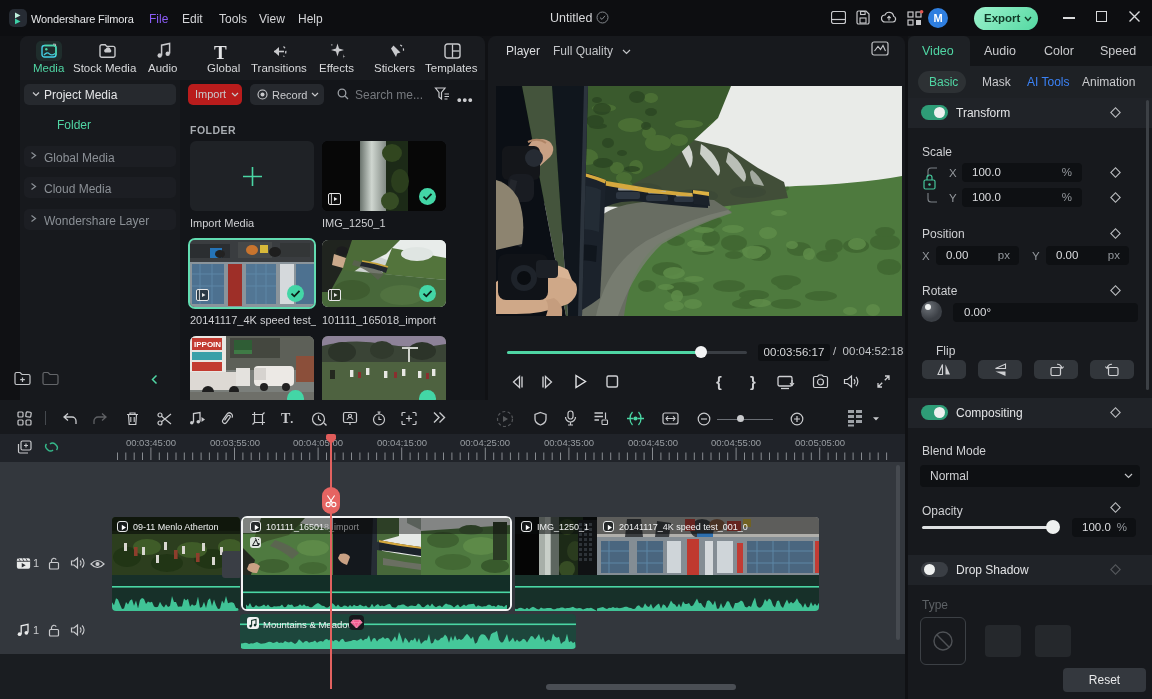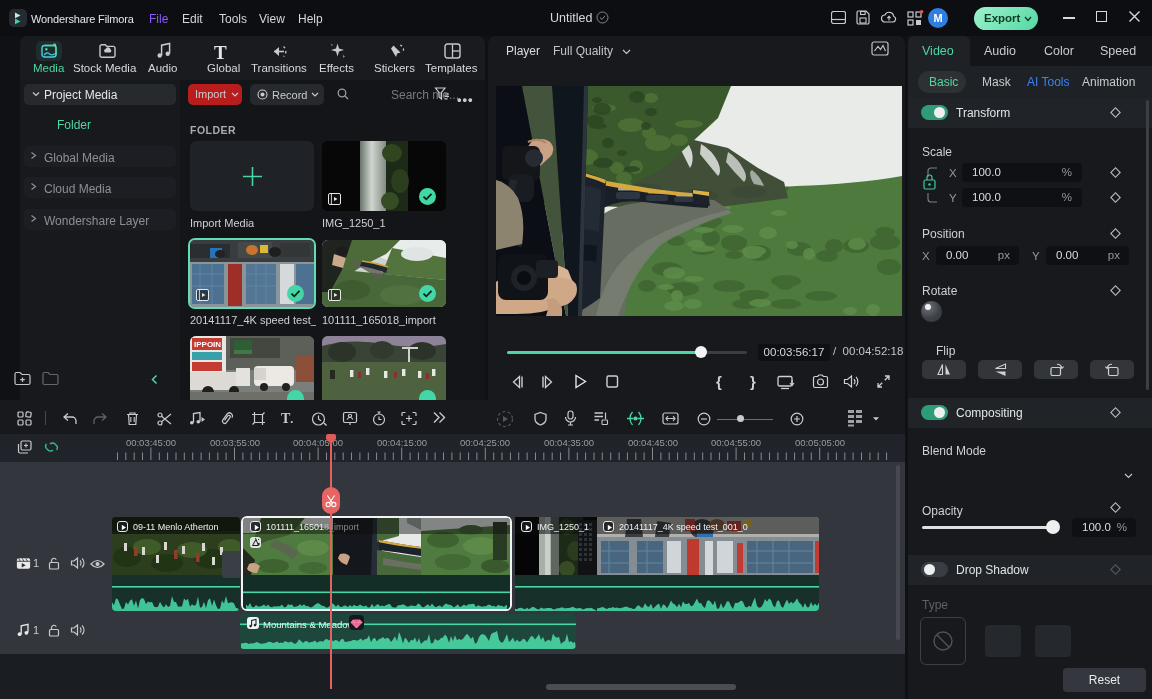--- a/index.html
+++ b/index.html
@@ -204,21 +204,21 @@
       <svg width="8" height="6" viewBox="0 0 8 6">
         <path d="M1 1 L4 4 L7 1" stroke="#c9cacd" stroke-width="1.2" fill="none"></path>
       </svg>
     </div>
 <div class="abs" style="left:337px;top:88px;">
       <svg width="12" height="12" viewBox="0 0 12 12">
         <circle cx="5" cy="5" r="3.8" fill="none" stroke="#9a9ea3" stroke-width="1.3"></circle>
         <line x1="8" y1="8" x2="11" y2="11" stroke="#9a9ea3" stroke-width="1.3"></line>
       </svg>
     </div>
-<div class="abs" style="left:355px;top:88px;color:#76797e;font-size:12px;margin-left:36px;">Search me...</div>
+<div class="abs" style="left:355px;top:88px;color:#76797e;font-size:12px;">Search me...</div>
 <div class="abs" style="left:434px;top:86px;">
       <svg width="16" height="16" viewBox="0 0 16 16">
         <path d="M1.5 2 H11 L7.5 6.5 V13 L5 11 V6.5 Z" fill="none" stroke="#c9cacd" stroke-width="1.2"></path>
         <path d="M10.5 8 H15 M10.5 10.5 H15 M10.5 13 H13.5" stroke="#c9cacd" stroke-width="1.1"></path>
       </svg>
     </div>
 <div class="abs" style="left:457px;top:92px;color:#c9cacd;font-size:13px;letter-spacing:1px;font-weight:bold;">•••</div>
 
 <div class="abs" style="left:190px;top:124px;color:#a8acb1;font-size:10.5px;font-weight:bold;letter-spacing:0.5px;">FOLDER</div>
 
@@ -717,20 +717,21 @@
 <div class="abs" style="left:1046px;top:246px;width:83px;height:19px;background:#0e1013;border-radius:4px;color:#dcdde0;font-size:11.5px;line-height:19px;"><span style="margin-left:10px;">0.00</span><span style="position:absolute;right:9px;color:#94989d;">px</span></div>
 
 <div class="abs" style="left:922px;top:284px;color:#cfd0d3;font-size:12px;">Rotate</div>
 <div class="abs" style="left:1109px;top:284px;">
       <svg width="13" height="13" viewBox="0 0 13 13">
         <rect x="3.2" y="3.2" width="6.6" height="6.6" fill="none" stroke="#b9bbbe" stroke-width="1.1" transform="rotate(45 6.5 6.5)"></rect>
       </svg>
     </div>
 <div class="abs" style="left:921px;top:301px;width:21px;height:21px;border-radius:50%;background:radial-gradient(circle at 35% 30%,#6d7278,#3b3f45 60%);"></div>
 <div class="abs" style="left:925px;top:304px;width:6px;height:6px;border-radius:50%;background:#eef0ef;"></div>
+<div class="abs" style="left:953px;top:303px;width:185px;height:19px;background:#0e1013;border-radius:4px;color:#dcdde0;font-size:11.5px;line-height:19px;"><span style="margin-left:11px;">0.00°</span></div>
 
 <div class="abs" style="left:922px;top:344px;color:#cfd0d3;font-size:12px;margin-left:14px;">Flip</div>
 <div class="abs" style="left:922px;top:360px;width:44px;height:19px;background:#32363b;border-radius:5px;">
       <svg style="margin:3px auto 0;" width="14" height="13" viewBox="0 0 14 13">
         <path d="M5.5 1.5 L5.5 11.5 L1 11.5 Z" fill="none" stroke="#cfd0d3" stroke-width="1.1"></path>
         <path d="M8.5 1.5 L8.5 11.5 L13 11.5 Z" fill="#cfd0d3"></path>
       </svg>
     </div>
 <div class="abs" style="left:978px;top:360px;width:44px;height:19px;background:#32363b;border-radius:5px;">
       <svg style="margin:3px auto 0;" width="13" height="14" viewBox="0 0 13 14">
@@ -754,20 +755,21 @@
 <div class="abs" style="left:908px;top:398px;width:244px;height:30px;background:#202328;"></div>
 <div class="abs" style="left:921px;top:405px;width:27px;height:15px;border-radius:8px;background:#2e9d77;"></div>
 <div class="abs" style="left:934px;top:407px;width:11px;height:11px;border-radius:50%;background:#eef0ef;"></div>
 <div class="abs" style="left:956px;top:406px;color:#e3e4e6;font-size:12px;">Compositing</div>
 <div class="abs" style="left:1109px;top:406px;">
       <svg width="13" height="13" viewBox="0 0 13 13">
         <rect x="3.2" y="3.2" width="6.6" height="6.6" fill="none" stroke="#b9bbbe" stroke-width="1.1" transform="rotate(45 6.5 6.5)"></rect>
       </svg>
     </div>
 <div class="abs" style="left:922px;top:444px;color:#cfd0d3;font-size:12px;">Blend Mode</div>
+<div class="abs" style="left:920px;top:465px;width:220px;height:22px;background:#0e1013;border-radius:4px;color:#cfd0d3;font-size:12px;line-height:22px;"><span style="margin-left:10px;">Normal</span></div>
 <div class="abs" style="left:1124px;top:473px;">
       <svg width="9" height="6" viewBox="0 0 9 6">
         <path d="M1 1 L4.5 4.5 L8 1" stroke="#c3c5c8" stroke-width="1.2" fill="none"></path>
       </svg>
     </div>
 <div class="abs" style="left:922px;top:504px;color:#cfd0d3;font-size:12px;">Opacity</div>
 <div class="abs" style="left:1109px;top:501px;">
       <svg width="13" height="13" viewBox="0 0 13 13">
         <rect x="3.2" y="3.2" width="6.6" height="6.6" fill="none" stroke="#b9bbbe" stroke-width="1.1" transform="rotate(45 6.5 6.5)"></rect>
       </svg>

